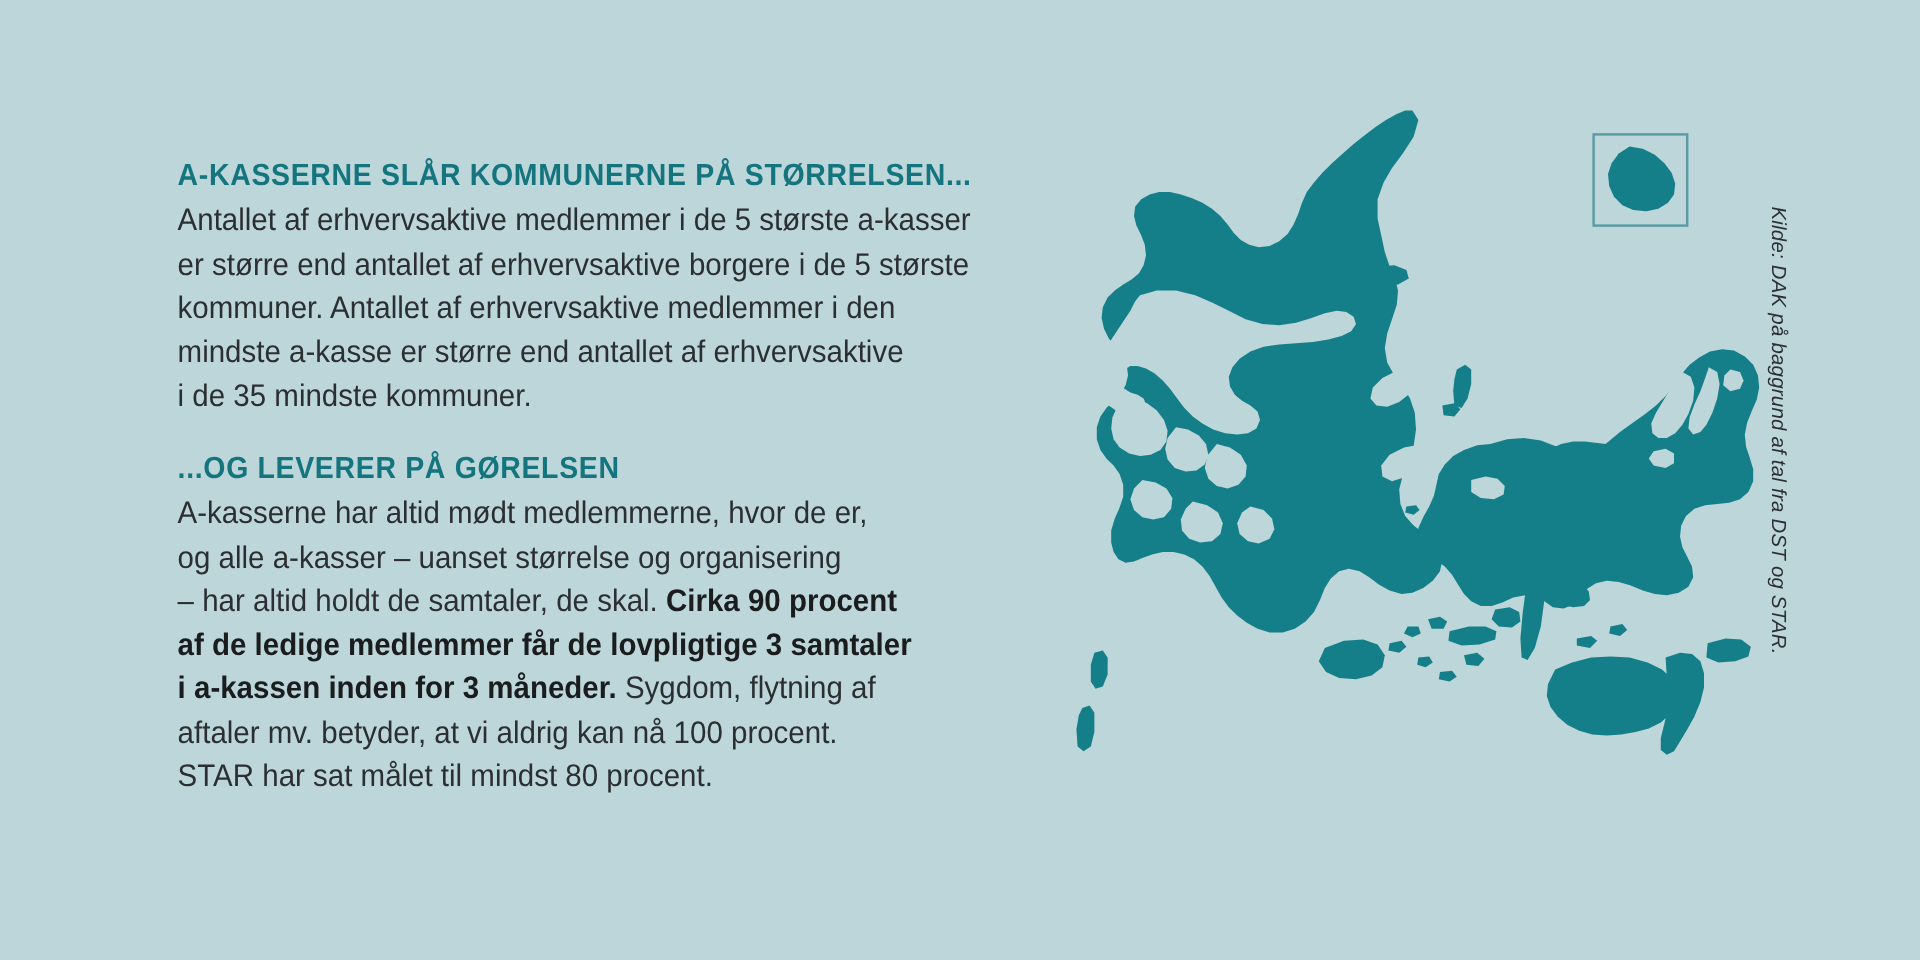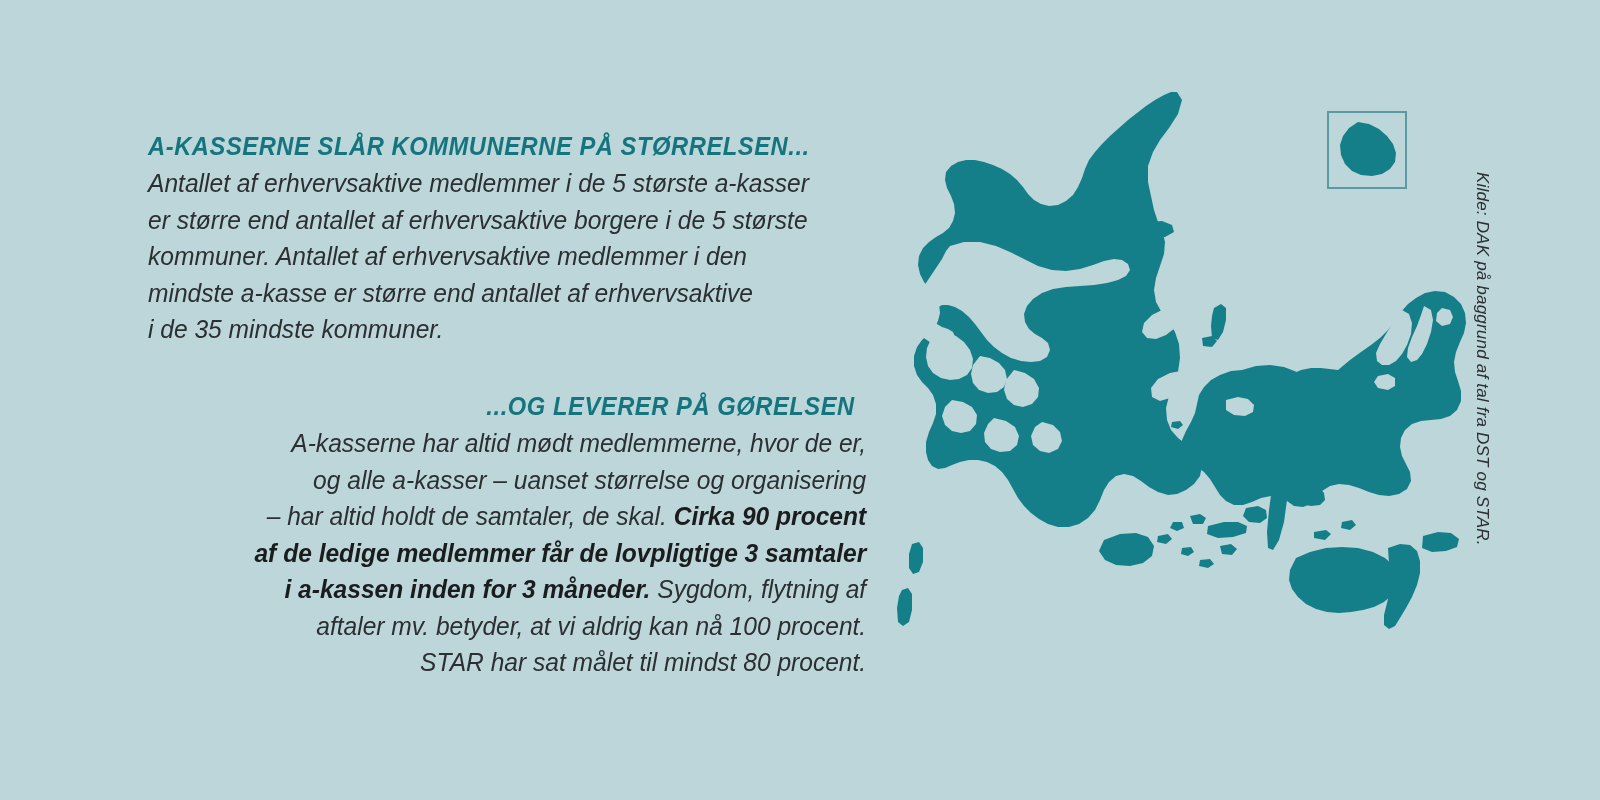--- a/index.html
+++ b/index.html
@@ -21,25 +21,24 @@
     background: #bcd6da;
     box-sizing: border-box;
   }
 
   
   .text-col {
     position: absolute;
     left: 148px;
     top: 132px;
     width: 760px;
-    font-style: italic;
   }
 
   .block { margin: 0 0 0 0; }
-  .block + .block { margin-top: 44px; text-align: right; }
+  .block + .block { margin-top: 28px; }
 
   h2.kicker {
     margin: 0 0 4px 0;
     font-family: "Liberation Sans", sans-serif;
     font-size: 25.5px;
     font-weight: 700;
     letter-spacing: 0.6px;
     line-height: 1.15;
     color: #14757e;
     text-transform: uppercase;

